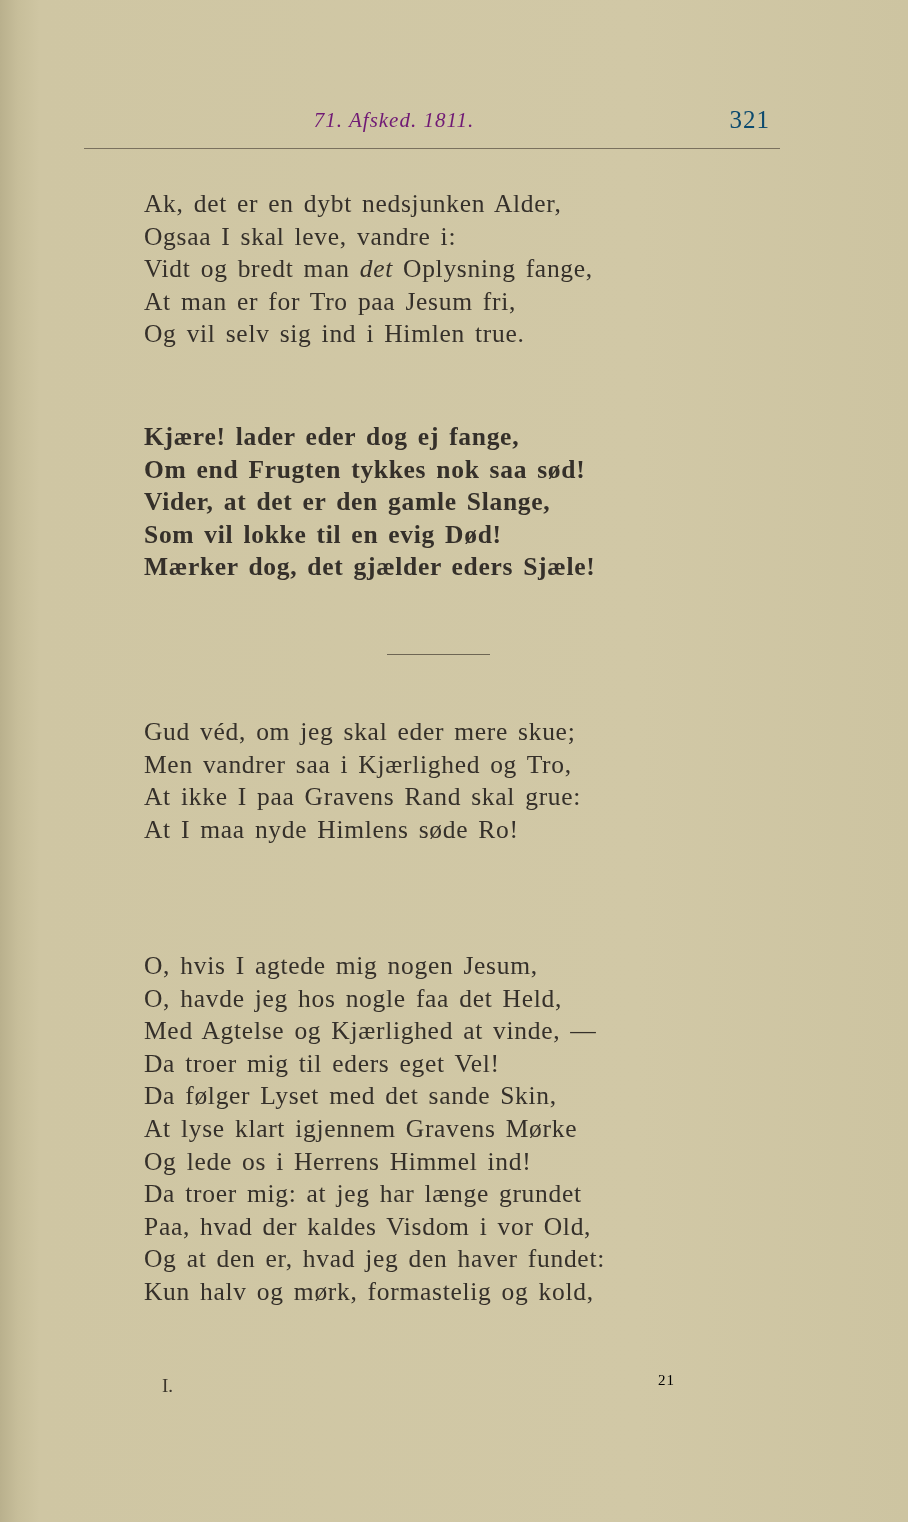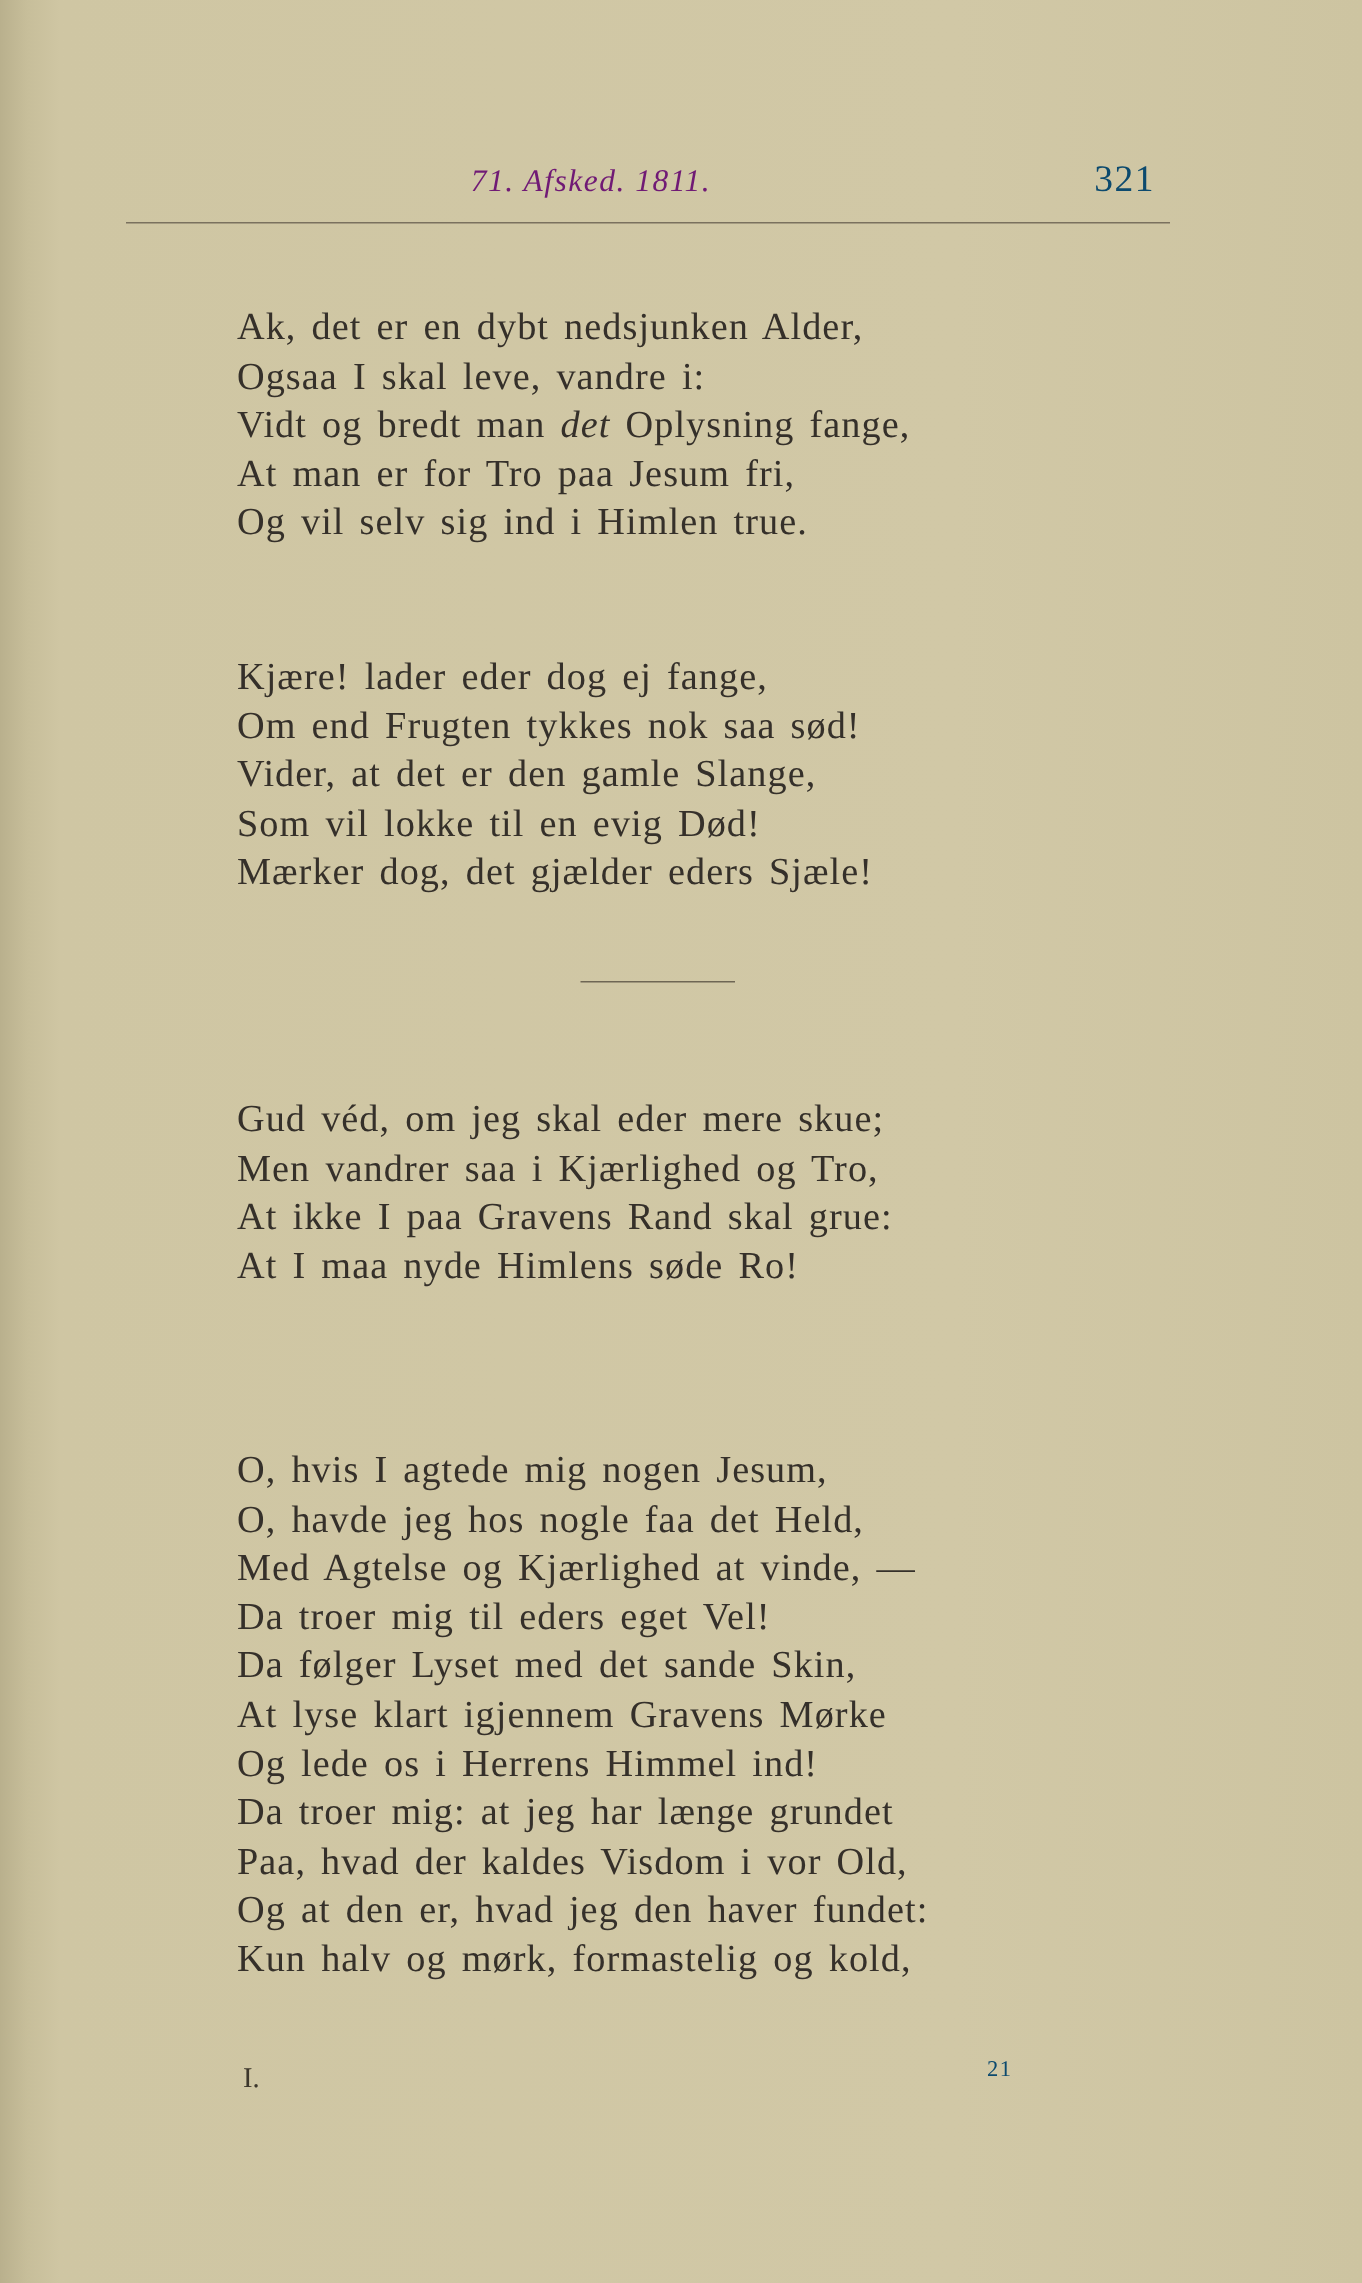--- a/index.html
+++ b/index.html
@@ -53,21 +53,21 @@
       position: absolute;
       top: 148px;
       left: 84px;
       width: 696px;
       height: 0;
       border-top: 1.6px solid #7a715e;
     }
     .stanza {
       position: absolute;
       left: 144px;
-      margin: 14px;
+      margin: 0;
       padding: 0;
       list-style: none;
     }
     .line {
       font-family: "Liberation Serif", serif;
       font-size: 25.5px;
       line-height: 32.6px;
       height: 32.6px;
       white-space: nowrap;
       letter-spacing: 0.7px;
@@ -90,21 +90,21 @@
       font-size: 19px;
       color: #3d372c;
     }
     .signature-number {
       position: absolute;
       left: 658px;
       top: 1372px;
       font-family: "Liberation Serif", serif;
       font-size: 15px;
       letter-spacing: 1px;
-      color: #0c4a6e;
+      color: #000000;
     }
   </style>
 </head>
 <body>
 
 <div class="page">
 
   <div class="running-head">
     <div class="running-title">71. Afsked. 1811.</div>
     <div class="page-number">321</div>
@@ -112,21 +112,21 @@
   <div class="head-rule"></div>
 
   <div class="stanza" style="top:188px;">
     <div class="line"><span>Ak, det er en dybt nedsjunken Alder,</span></div>
     <div class="line"><span>Ogsaa I skal leve, vandre i:</span></div>
     <div class="line"><span>Vidt og bredt man </span><i>det</i><span> Oplysning fange,</span></div>
     <div class="line"><span>At man er for Tro paa Jesum fri,</span></div>
     <div class="line"><span>Og vil selv sig ind i Himlen true.</span></div>
   </div>
 
-  <div class="stanza" style="top:421px;">
+  <div class="stanza" style="top:421px;font-weight:bold;">
     <div class="line"><span>Kjære! lader eder dog ej fange,</span></div>
     <div class="line"><span>Om end Frugten tykkes nok saa sød!</span></div>
     <div class="line"><span>Vider, at det er den gamle Slange,</span></div>
     <div class="line"><span>Som vil lokke til en evig Død!</span></div>
     <div class="line"><span>Mærker dog, det gjælder eders Sjæle!</span></div>
   </div>
 
   <div class="section-rule"></div>
 
   <div class="stanza" style="top:716px;">

